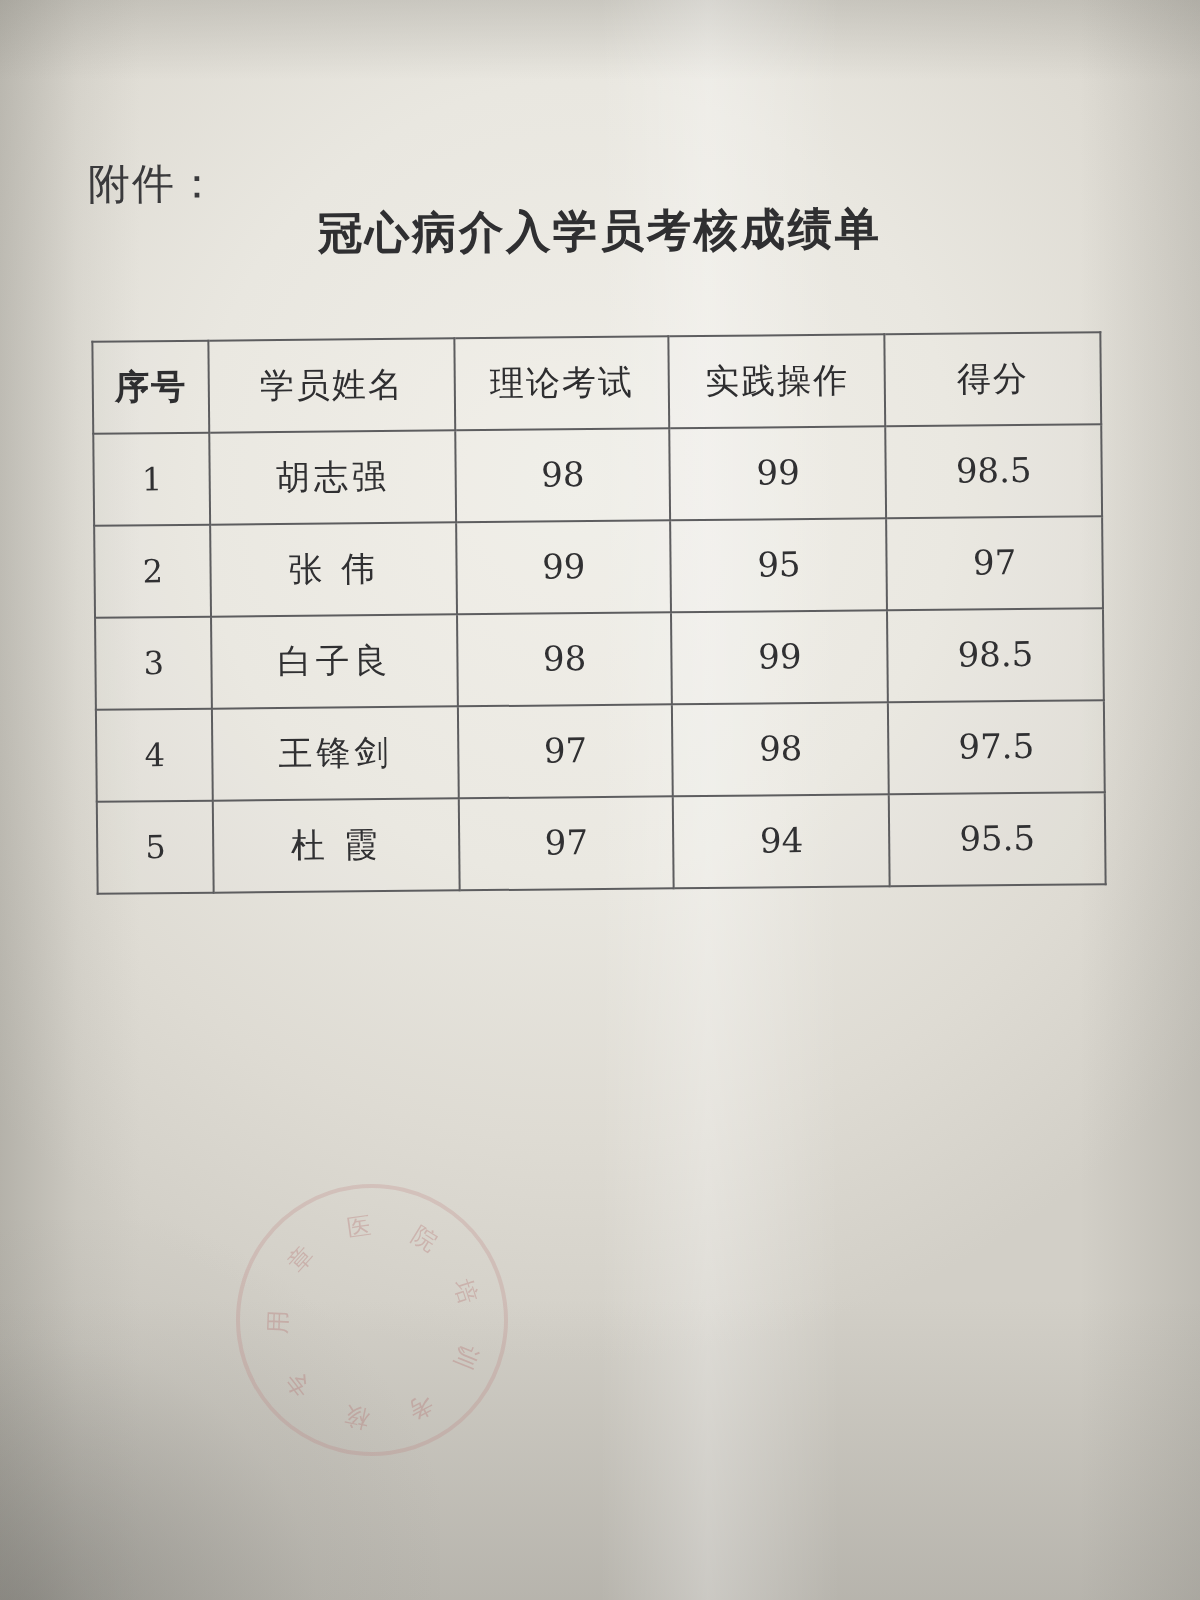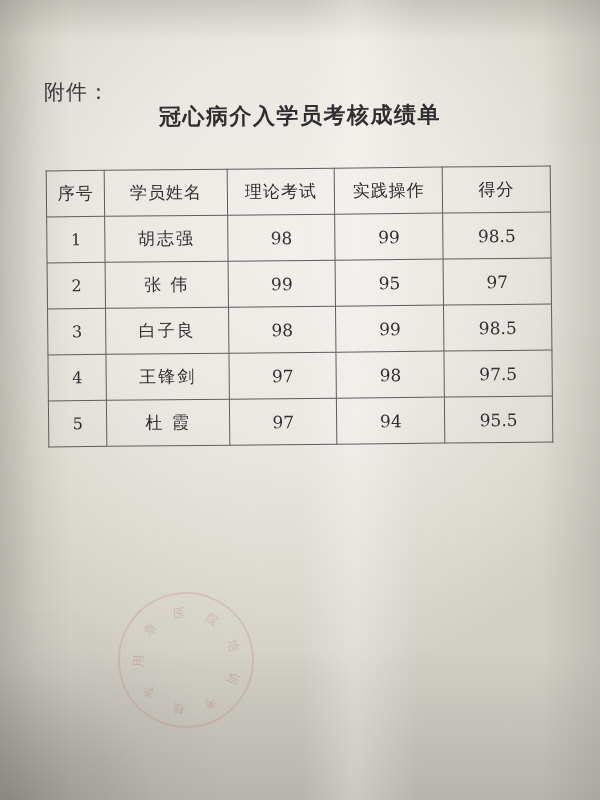--- a/index.html
+++ b/index.html
@@ -104,21 +104,21 @@
     padding: 0;
     height: 45px;
     vertical-align: middle;
     font-size: 17px;
   }
   thead td {
     font-size: 17px;
     letter-spacing: 1px;
     color: #2e2e30;
   }
-  .col-no    { width: 58px; }
+  .col-no    { width: 58px; font-weight: bold; }
   .col-name  { width: 123px; }
   .col-theory{ width: 108px; }
   .col-prac  { width: 108px; }
   .col-score { width: 108px; }
 
   td.name-cell {
     font-size: 17px;
     letter-spacing: 2px;
   }
   td.num-cell {

